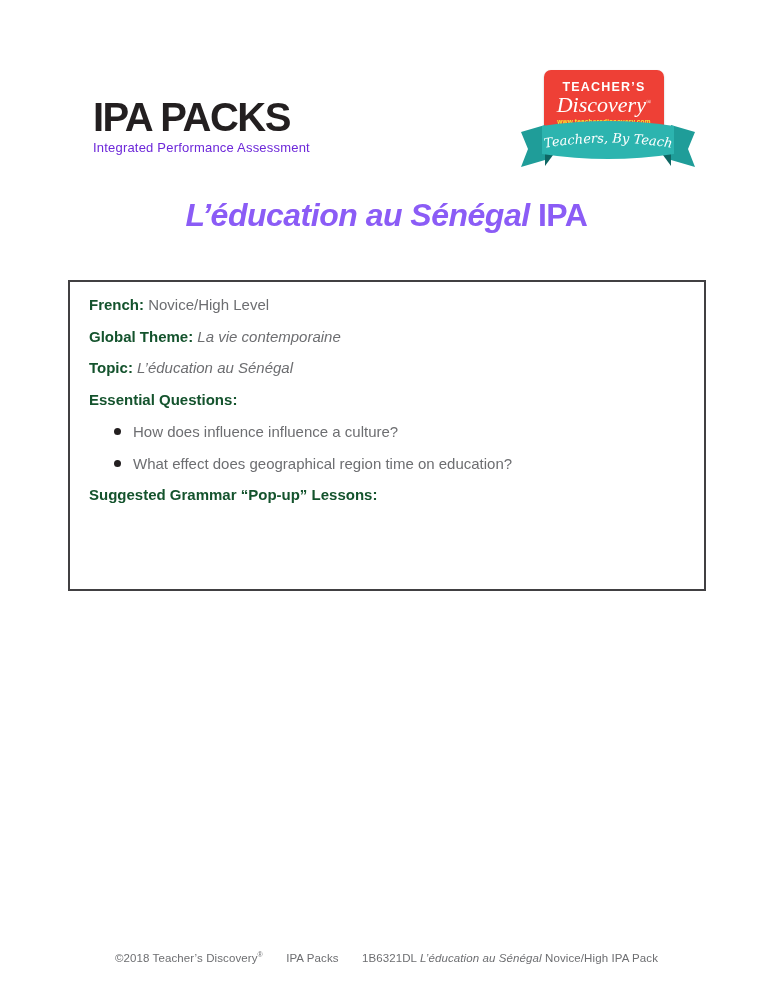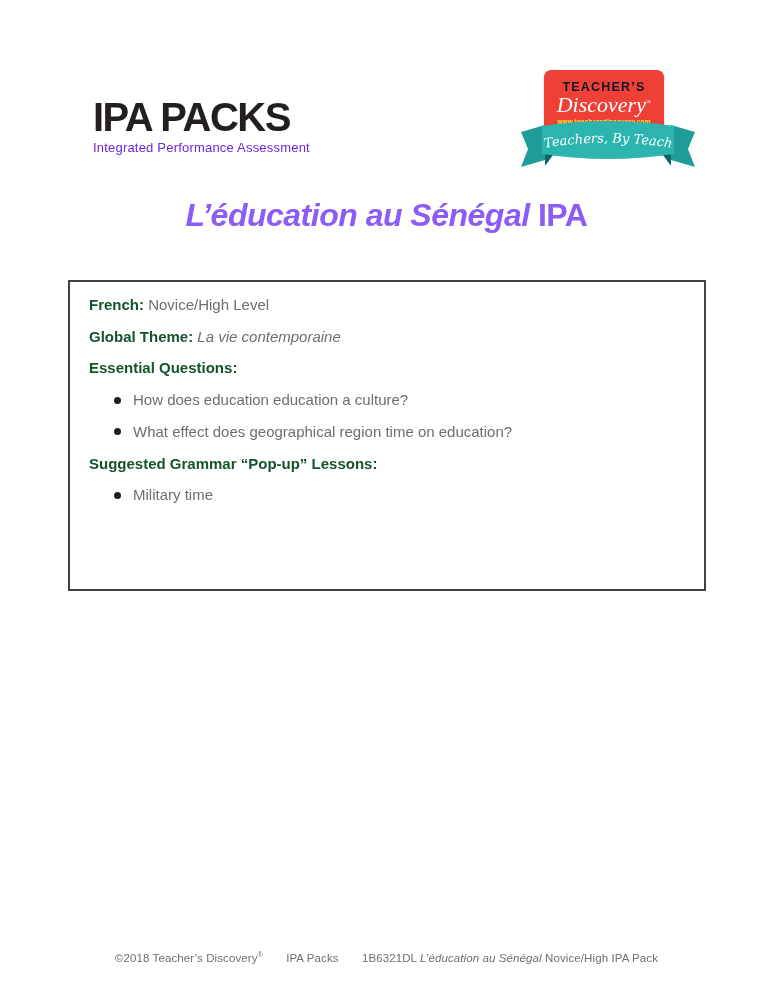--- a/index.html
+++ b/index.html
@@ -36,21 +36,21 @@
   .td-card {
     position: absolute; left: 26px; top: 0;
     width: 120px; height: 72px;
     background: #ee4036;
     border-radius: 7px;
     text-align: center;
     padding-top: 11px;
     box-shadow: 0 1px 2px rgba(0,0,0,0.25);
   }
   .td-teachers {
-    font-size: 12.5px; font-weight: bold; color: #0f172a;
+    font-size: 12.5px; font-weight: bold; color: #ffffff;
     letter-spacing: 1.2px; line-height: 1;
   }
   .td-discovery {
     font-family: Liberation Serif, serif;
     font-style: italic;
     font-size: 22px; color: #ffffff; line-height: 1.05;
     margin-top: -1px;
   }
   .td-discovery sup { font-size: 7px; font-style: normal; }
   .td-url {
@@ -137,30 +137,33 @@
 
   <section class="info-box">
     <p class="line">
       <span class="label">French:</span>
       <span class="value">Novice/High Level</span>
     </p>
     <p class="line">
       <span class="label">Global Theme:</span>
       <span class="value italic">La vie contemporaine</span>
     </p>
+    <p class="line">
+      <span class="label">Topic:</span>
+      <span class="value italic">L’éducation au Sénégal</span>
+    </p>
 
     <p class="line heading">Essential Questions:</p>
     <ul class="bullets">
-      <li><span class="dot"></span><span>How does education education a culture?</span></li>
+      <li><span class="dot"></span><span>How does influence influence a culture?</span></li>
       <li><span class="dot"></span><span>What effect does geographical region time on education?</span></li>
     </ul>
 
     <p class="line heading">Suggested Grammar “Pop-up” Lessons:</p>
     <ul class="bullets">
-      <li><span class="dot"></span><span class="italic"></span><span>Military time</span></li>
     </ul>
   </section>
 
   <footer class="footer">
     <span class="seg"><span>©2018 Teacher’s Discovery</span><sup>®</sup></span>
     <span class="seg">IPA Packs</span>
     <span class="seg">
       <span>1B6321DL</span>
       <span class="italic">L’éducation au Sénégal</span>
       <span>Novice/High IPA Pack</span>

